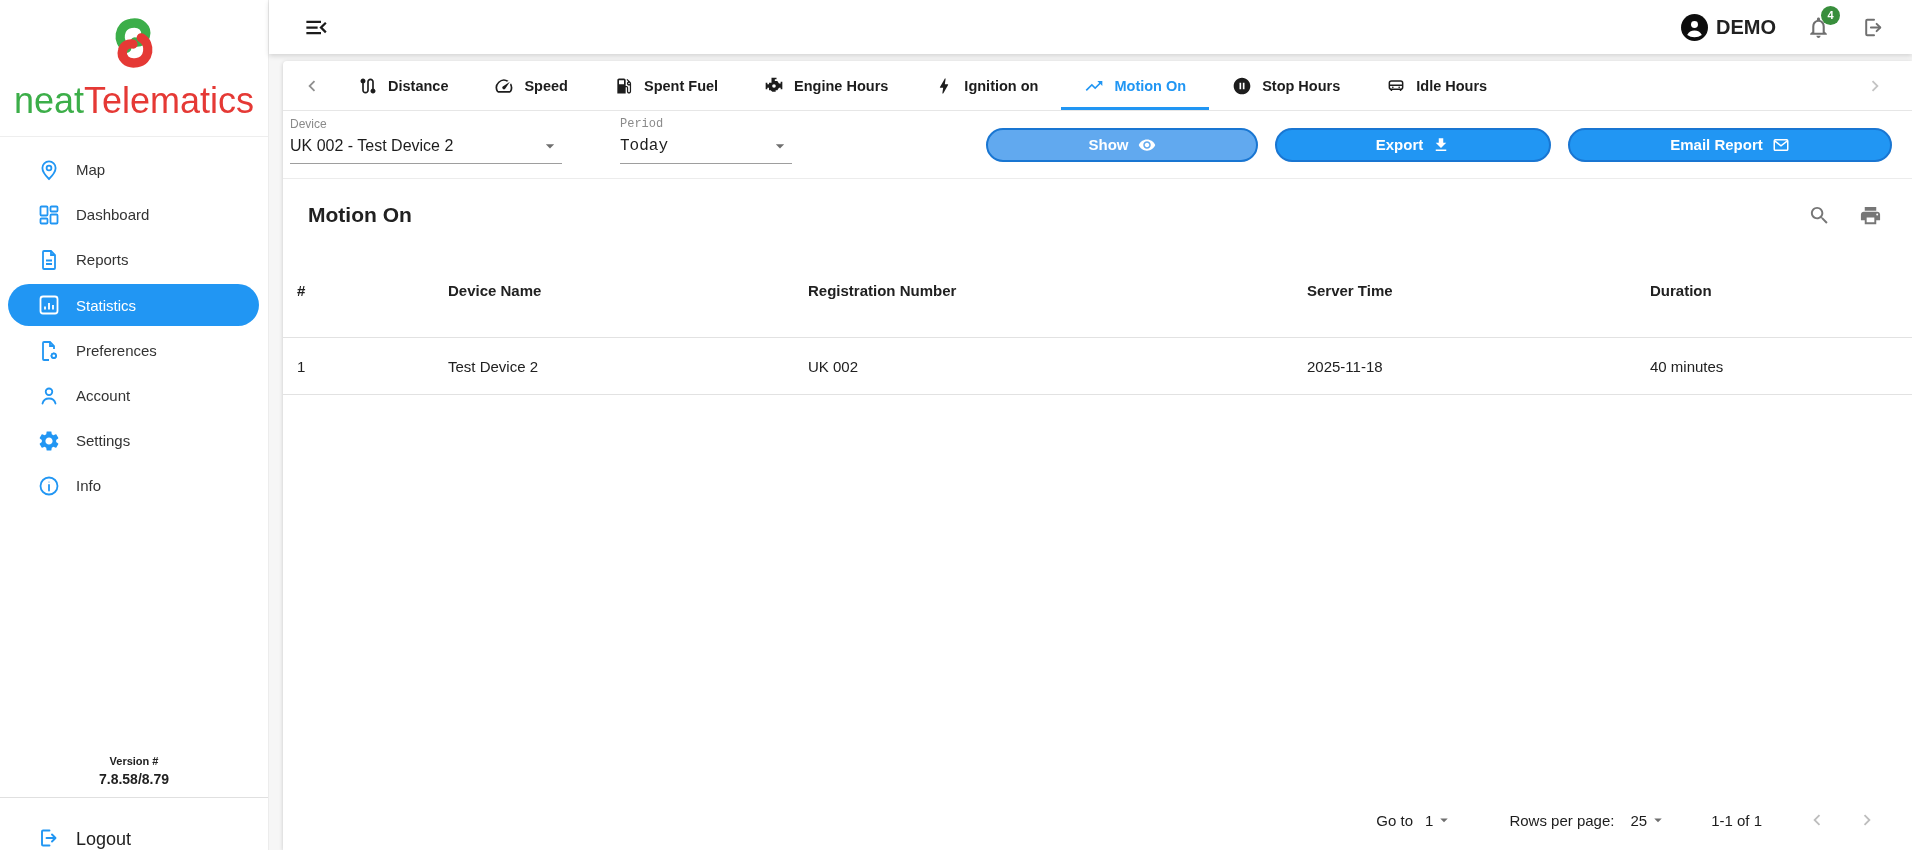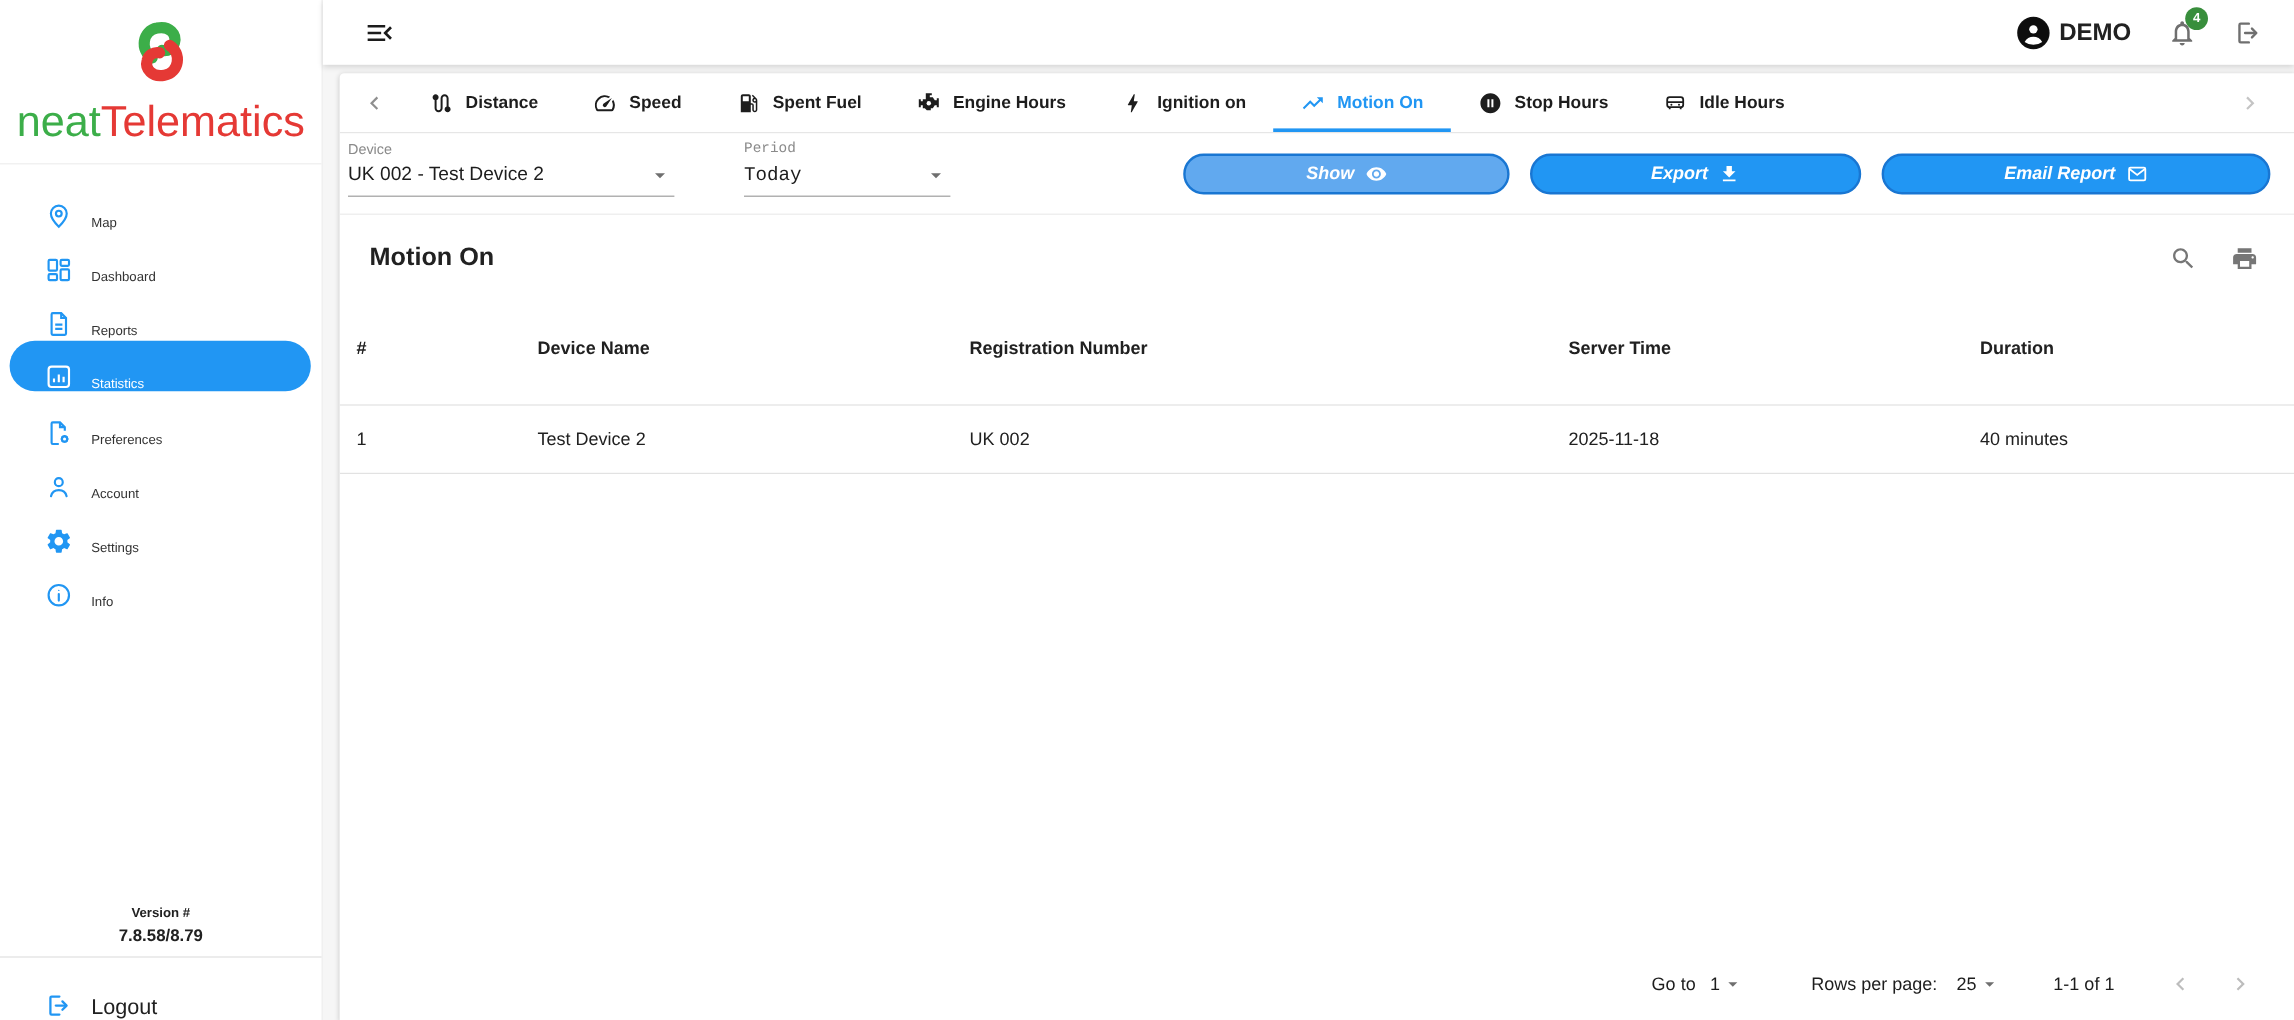--- a/index.html
+++ b/index.html
@@ -14,22 +14,22 @@
 
   
   .sidebar{width:269px; min-width:269px; background:#fff; border-right:1px solid #ececec;
     display:flex; flex-direction:column; height:100%;}
   .logo-block{padding:12px 0 14px; text-align:center; border-bottom:1px solid #eee;}
   .logo-mark{margin:0 auto 6px;}
   .logo-text{font-size:36px; letter-spacing:0;}
   .logo-text .g{color:var(--logo-green);}
   .logo-text .r{color:var(--logo-red);}
   .nav{margin-top:10px;}
-  .nav-item{height:45px; display:flex; align-items:flex-end; padding-left:37px; gap:15px;
-    font-size:11px; color:#333; cursor:pointer;}
+  .nav-item{height:45px; display:flex; align-items:center; padding-left:37px; gap:15px;
+    font-size:15px; color:#333; cursor:pointer;}
   .nav-item .ic{width:24px; height:24px; color:var(--accent); flex:none;}
   .nav-item.active{background:var(--accent); color:#fff; border-radius:24px;
     margin:2px 9px 2px 8px; padding-left:29px; height:42px;}
   .nav-item.active .ic{color:#fff;}
   .side-bottom{margin-top:auto;}
   .version{text-align:center; font-weight:bold; padding-bottom:10px;}
   .version .vlabel{font-size:11px;}
   .version .vvalue{font-size:14px; margin-top:4px;}
   .side-divider{border-top:1px solid #e0e0e0;}
   .logout-row{height:52px; display:flex; align-items:flex-end; padding-left:37px; gap:15px;
@@ -74,21 +74,21 @@
   .select-field .flabel{font-size:12px; color:#8a8a8a;}
   .select-field .fvalue{display:flex; align-items:center; justify-content:space-between;
     font-size:16px; color:#1d1d1d; border-bottom:1px solid #9e9e9e; padding:5px 2px 7px 0;
     cursor:pointer;}
   .select-field .caret{color:#6f6f6f;}
   .w-device{width:272px;}
   .w-period{width:172px; margin-left:28px;font-family:Liberation Mono, monospace;}
   .btn-group{margin-left:auto; display:flex; gap:17px; align-self:center; margin-top:8px; padding-right:10px;}
   .btn{height:34px; border-radius:18px; border:2px solid var(--accent-dark); color:#fff;
     font-weight:bold; font-size:15px; font-family:"Liberation Sans",sans-serif;
-    display:flex; align-items:center; justify-content:center; gap:9px; cursor:pointer;font-style:italic;}
+    display:flex; align-items:center; justify-content:center; gap:9px; cursor:pointer;}
   .btn .ic{width:18px; height:18px;}
   .btn-show{width:272px; background:var(--show-fill);}
   .btn-export{width:276px; background:var(--accent);}
   .btn-email{width:324px; background:var(--accent);}
 
   
   .heading-row{display:flex; align-items:center; padding:24px 30px 16px 25px;}
   .report-title{font-size:21px; font-weight:bold;}
   .heading-icons{margin-left:auto; display:flex; align-items:center; gap:28px; color:#767676;}
   .heading-icons .ic{cursor:pointer;}

